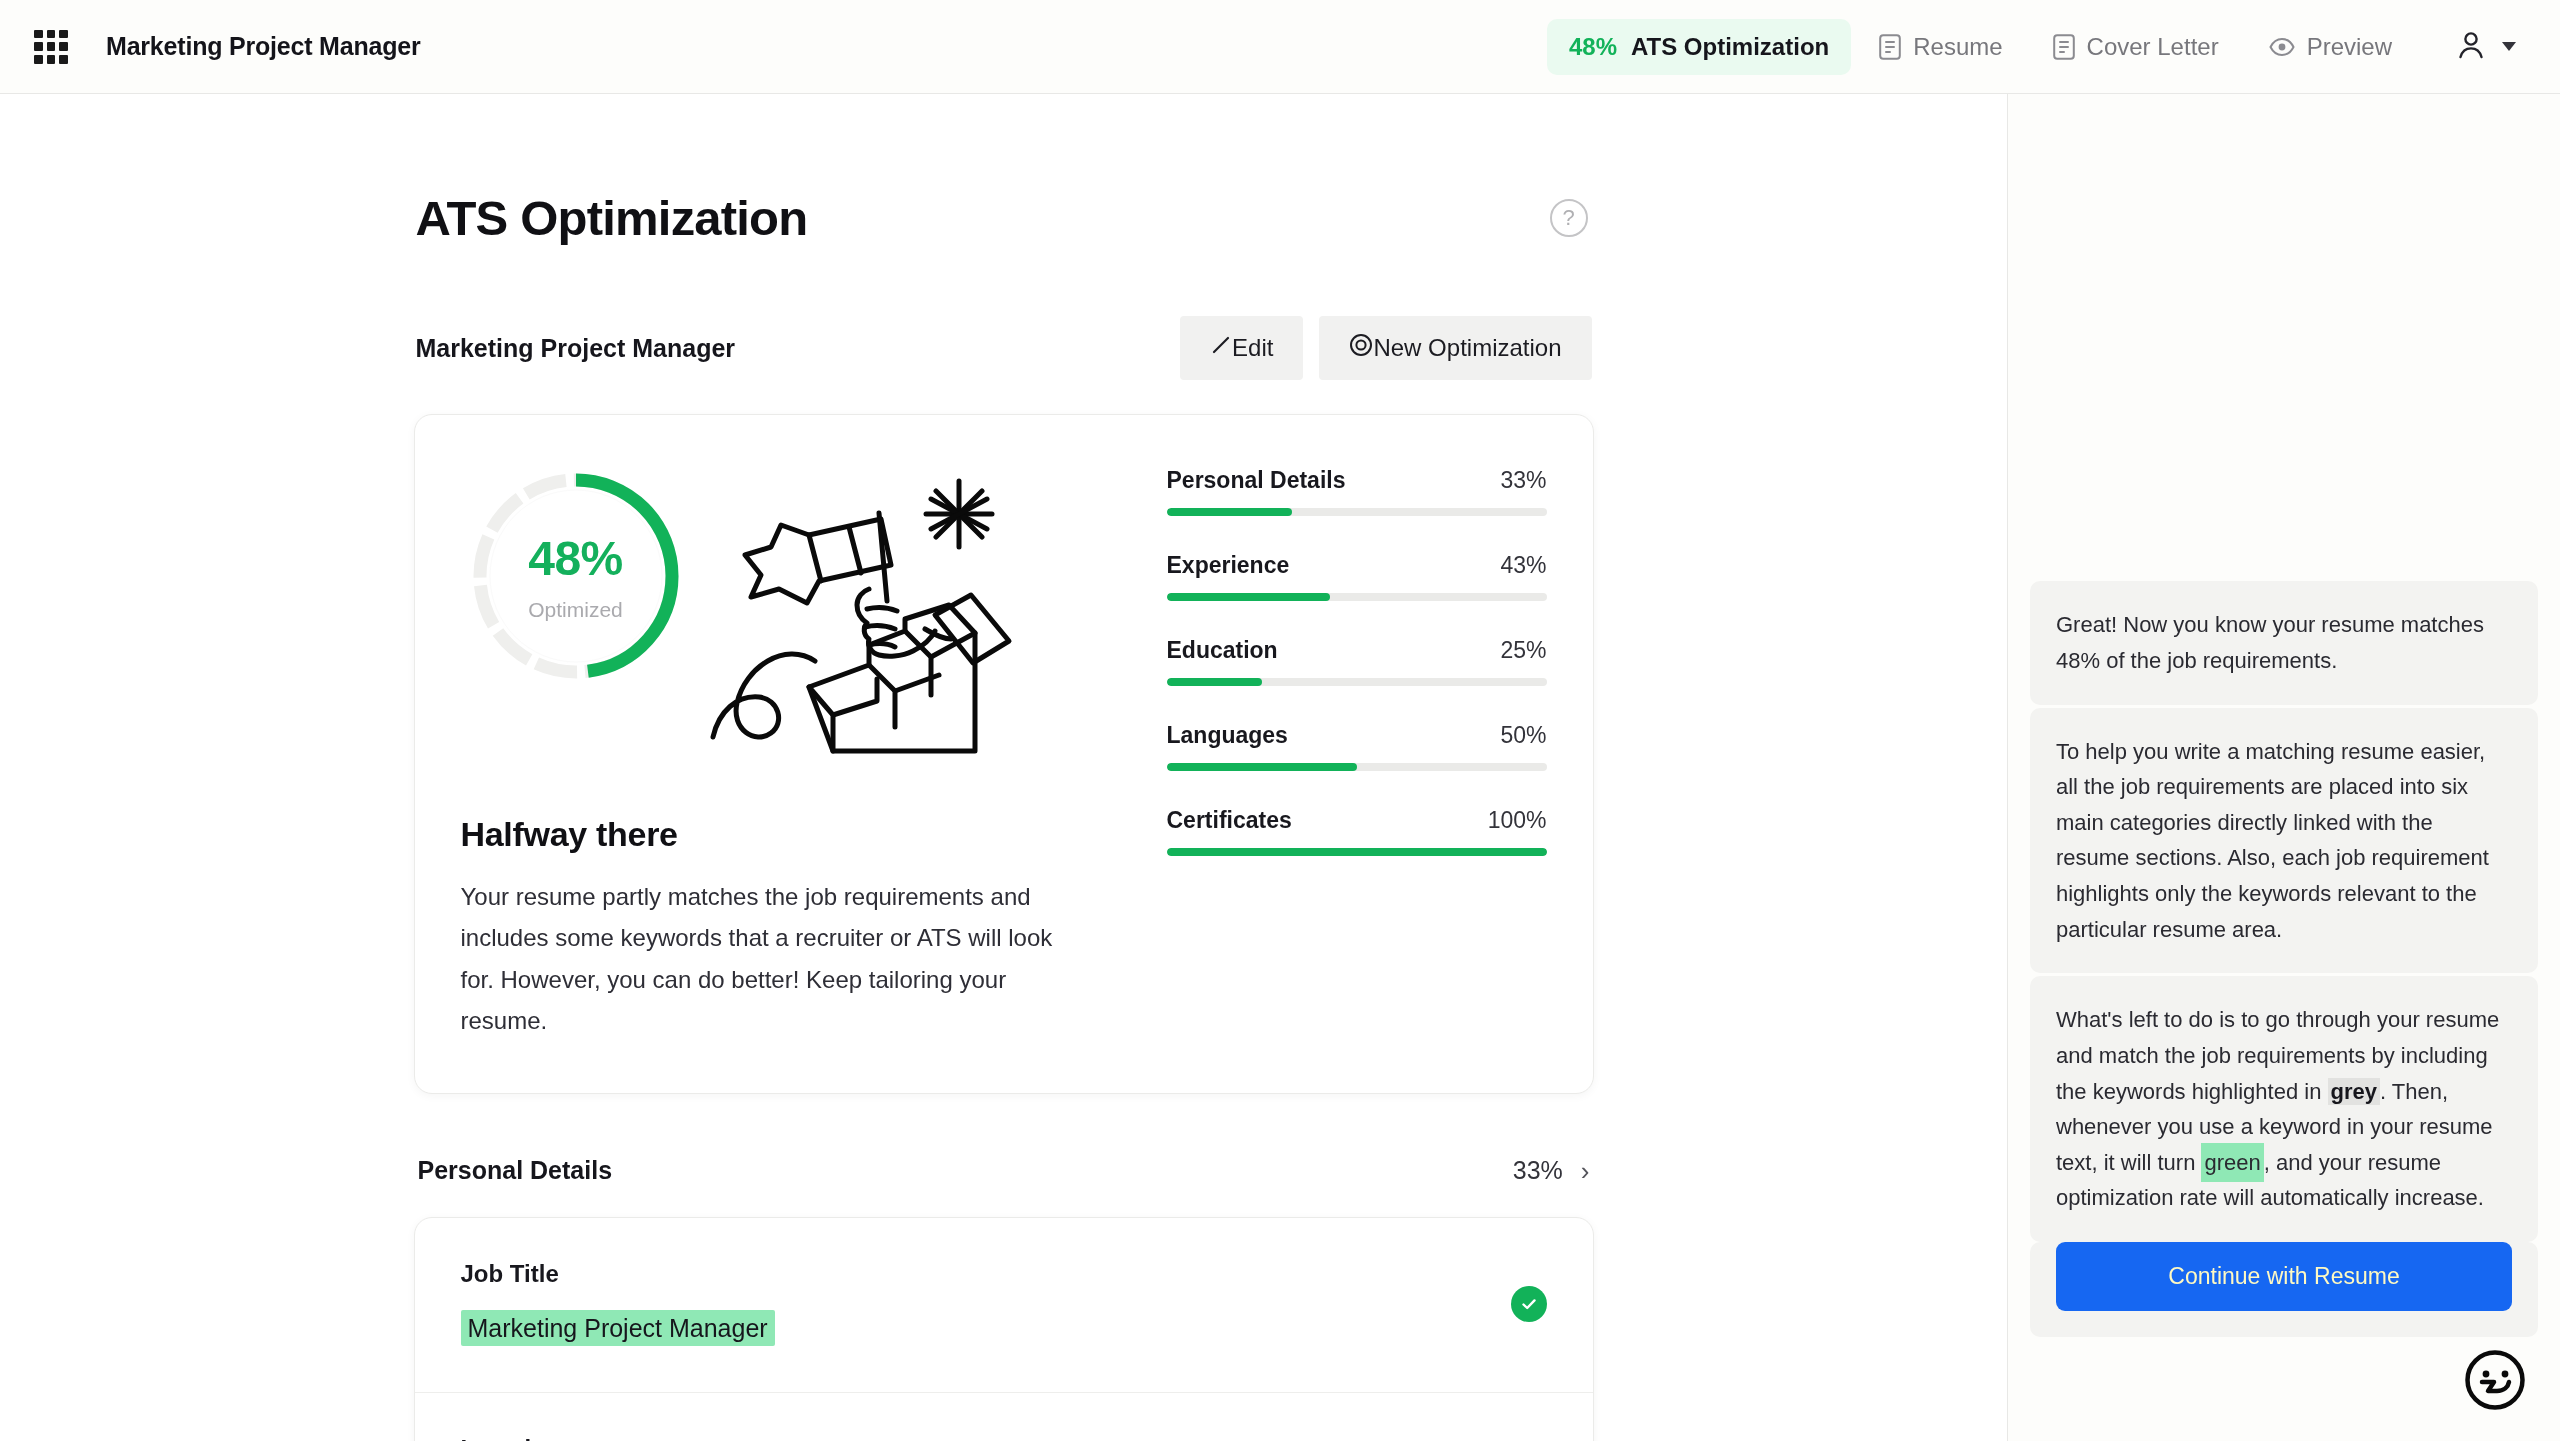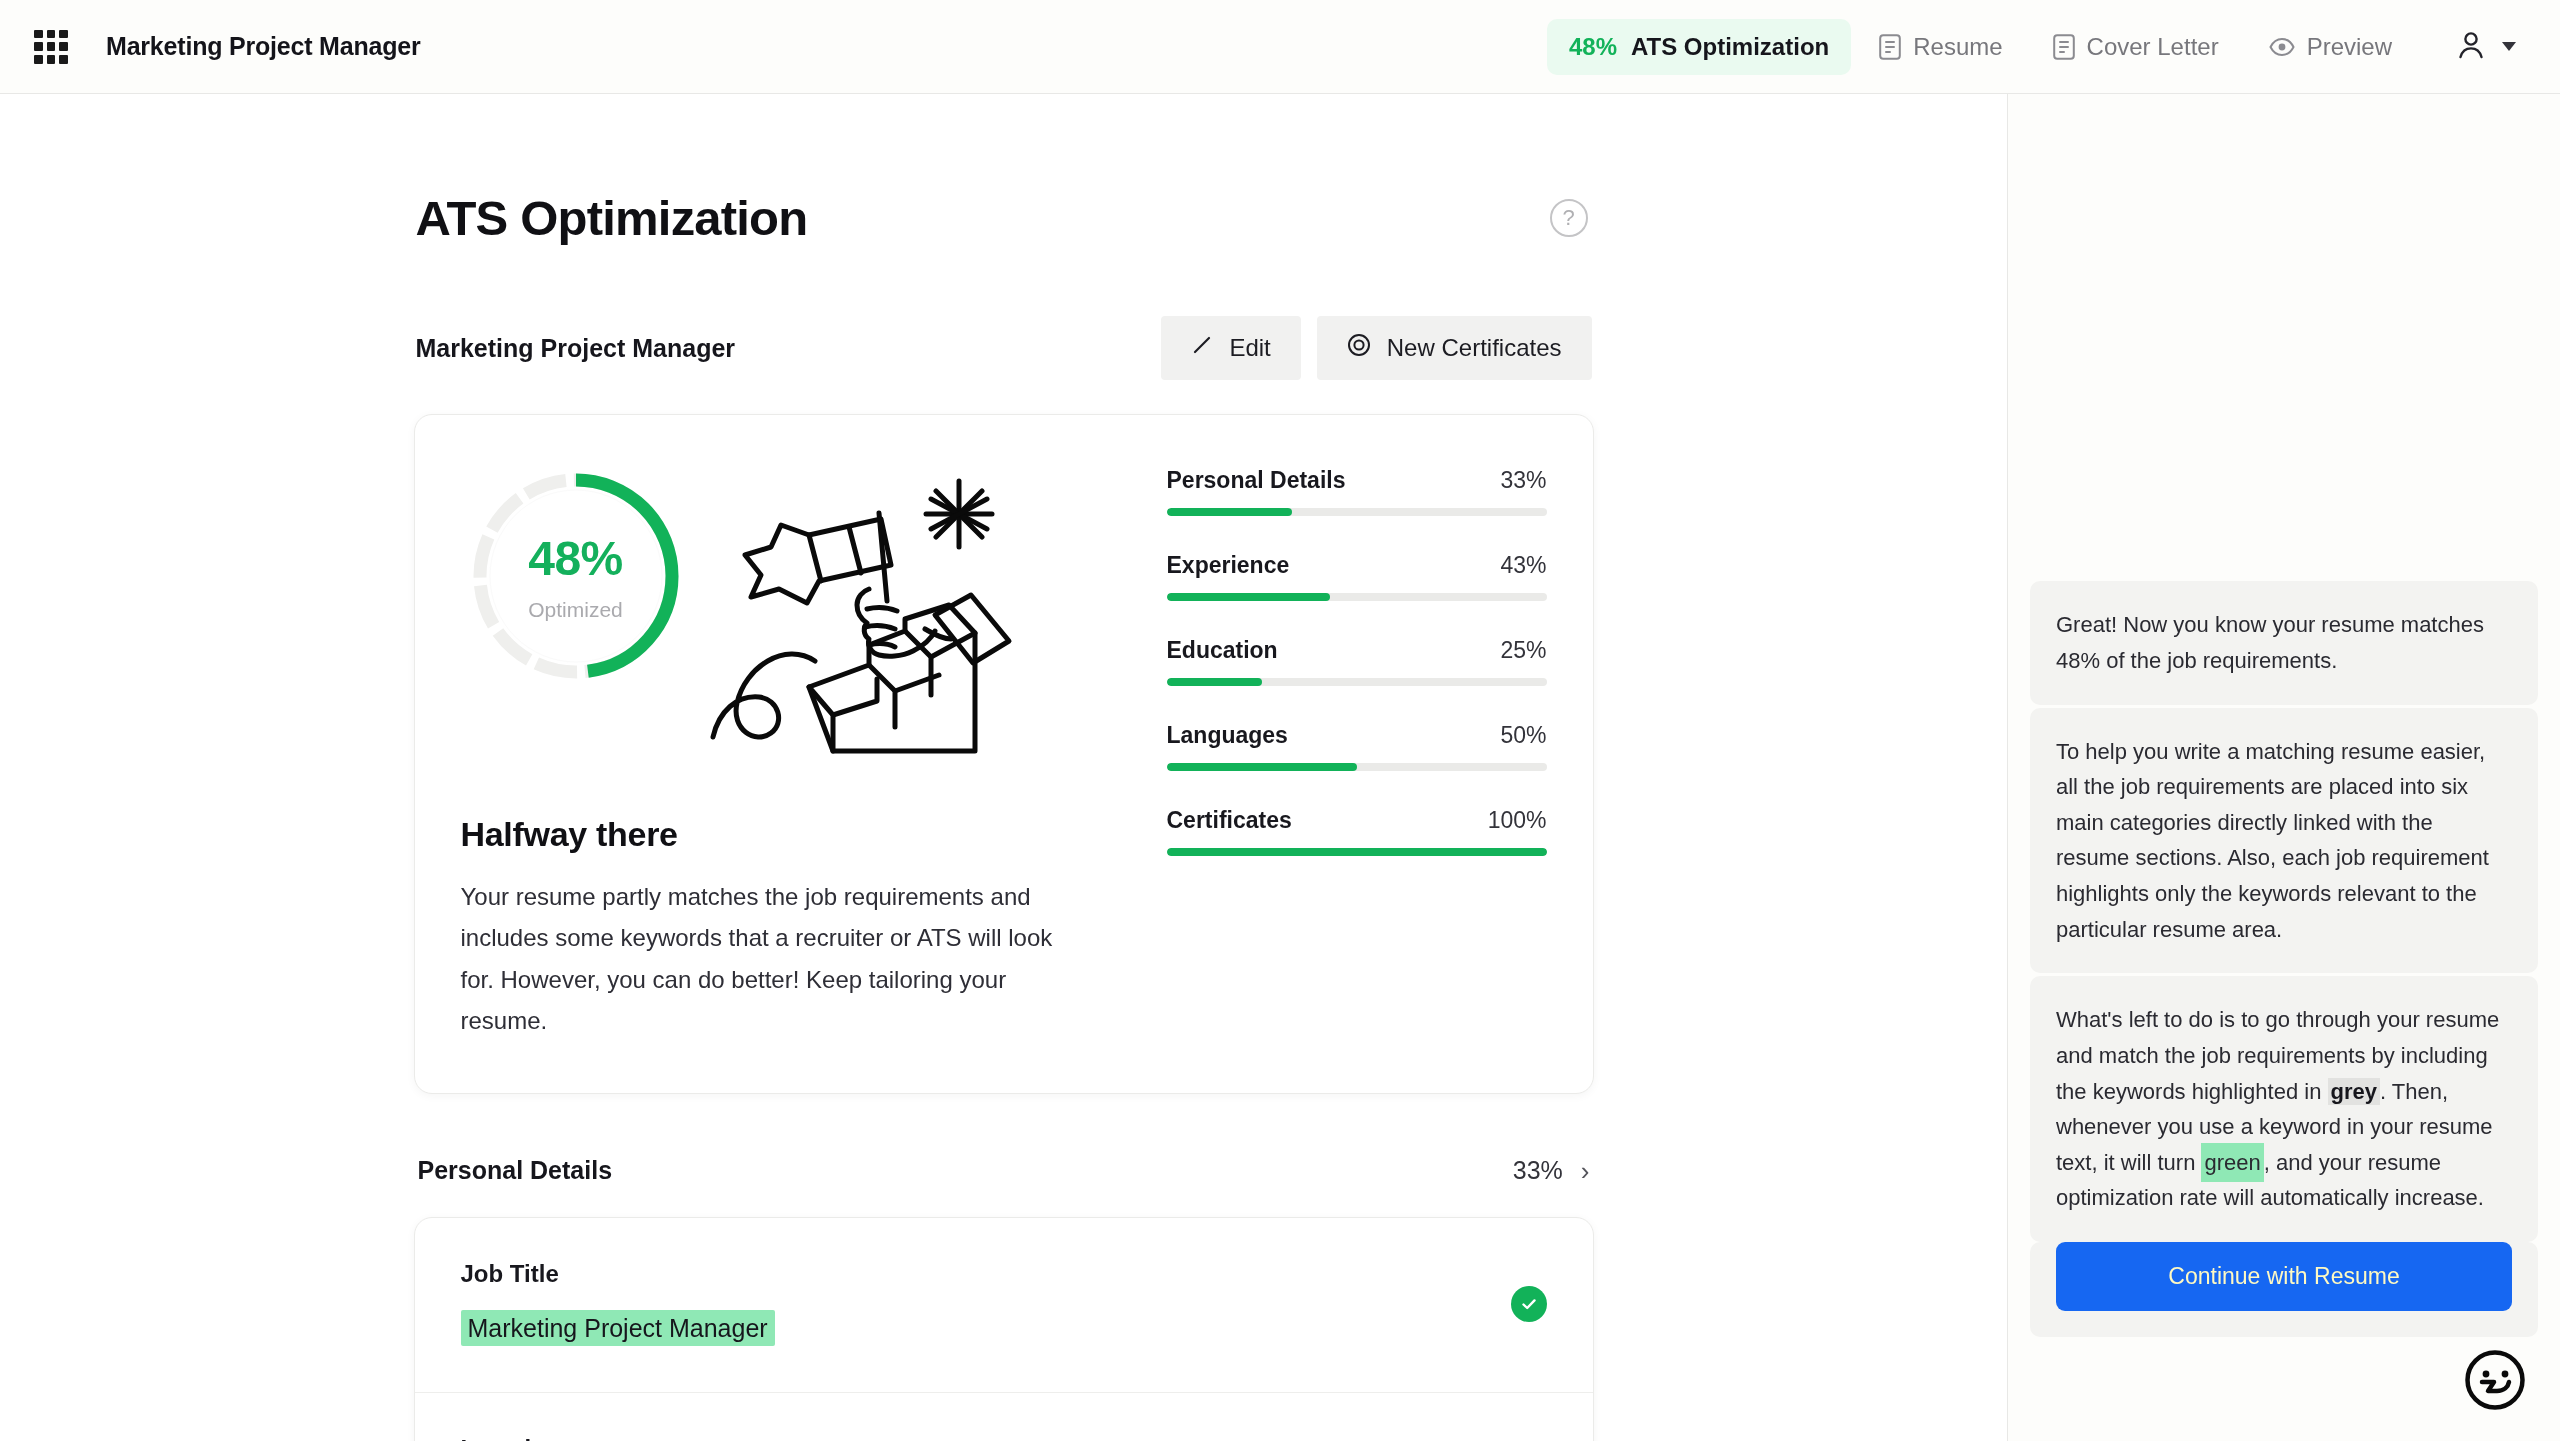--- a/index.html
+++ b/index.html
@@ -108,21 +108,21 @@
   }
 
   .sub-head {
     margin-top: 70px;
     display: flex; align-items: center; justify-content: space-between;
     padding: 0 2px;
   }
   .sub-title { font-size: 25px; font-weight: 700; color: #16161c; }
   .btn-row { display: flex; gap: 16px; }
   .gbtn {
-    display: flex; align-items: center; gap: 16px;
+    display: flex; align-items: center; gap: 0;
     background: #f1f1f0;
     border: none;
     border-radius: 4px;
     padding: 17px 30px;
     font-size: 24px;
     color: #1c1c22;
     cursor: pointer;
     font-family: inherit;
     white-space: nowrap;
   }
@@ -367,21 +367,21 @@
             </span>
             <span>Edit</span>
           </button>
           <button class="gbtn">
             <span>
               <svg width="24" height="24" viewBox="0 0 24 24" fill="none">
                 <circle cx="12" cy="12" r="10" stroke="#1c1c22" stroke-width="2"></circle>
                 <circle cx="12" cy="12" r="4.6" stroke="#1c1c22" stroke-width="2"></circle>
               </svg>
             </span>
-            <span>New Certificates</span>
+            <span>New Optimization</span>
           </button>
         </div>
       </div>
 
       <div class="hero">
         <div class="hero-left">
           <div class="hero-top">
 
             <div class="donut-wrap">
               <svg width="230" height="230" viewBox="0 0 230 230">

